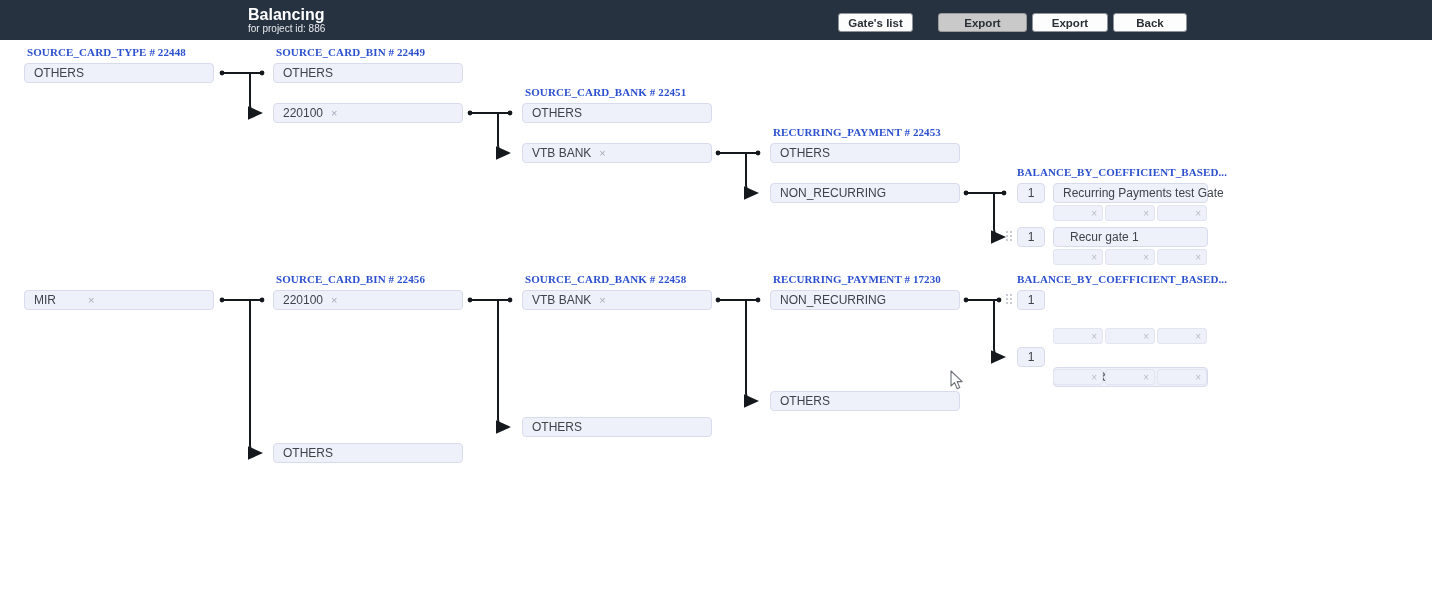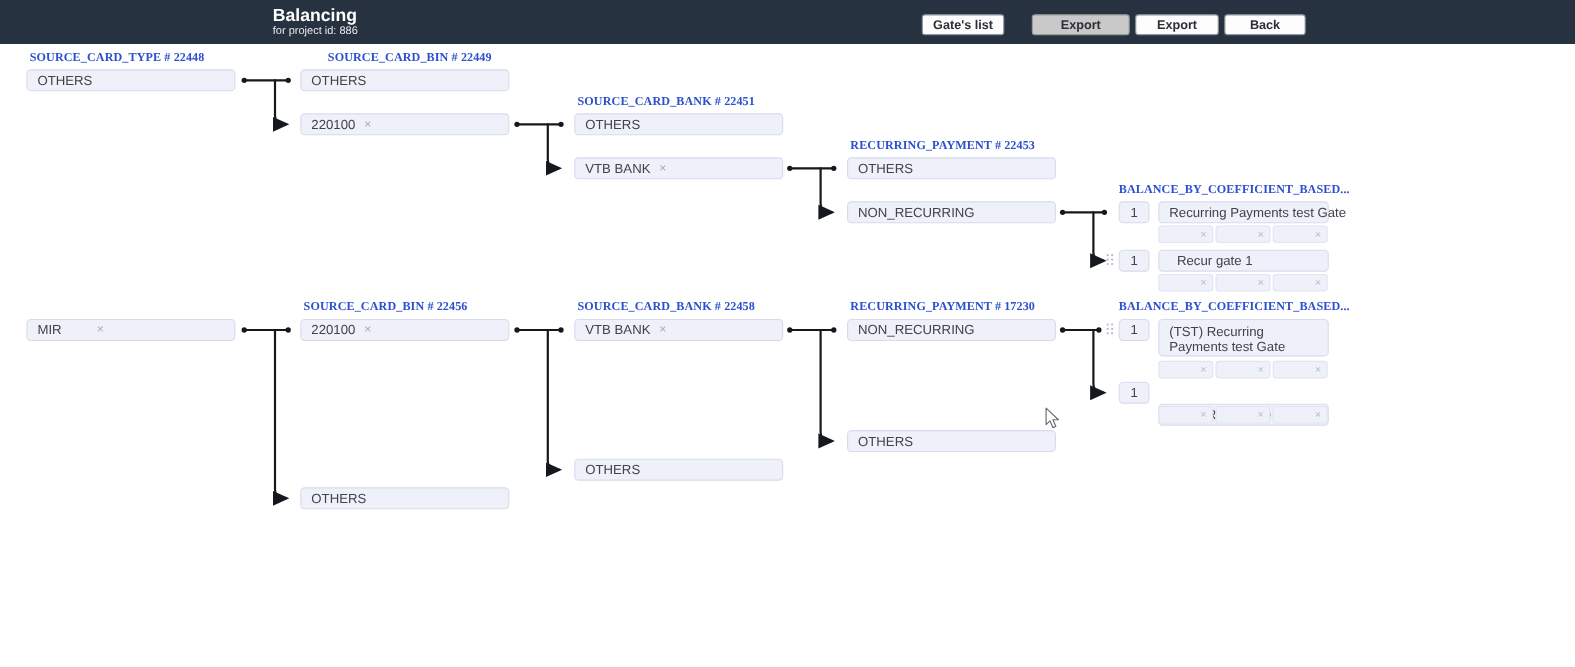--- a/index.html
+++ b/index.html
@@ -97,21 +97,21 @@
       <circle cx="966" cy="300" r="2.4"></circle>
         <circle cx="999" cy="300" r="2.4"></circle>
     </g>
   </svg>
 
   <div class="colhdr" style="left:27px;top:46px;">SOURCE_CARD_TYPE # 22448</div>
   <div class="box" style="left:24px;top:63px;">
     <span>OTHERS</span>
   </div>
 
-  <div class="colhdr" style="left:276px;top:46px;margin-left:22px;">SOURCE_CARD_BIN # 22449</div>
+  <div class="colhdr" style="left:276px;top:46px;">SOURCE_CARD_BIN # 22449</div>
   <div class="box" style="left:273px;top:63px;">
     <span>OTHERS</span>
   </div>
   <div class="box" style="left:273px;top:103px;">
     <span>220100</span>
     <span class="tag-x">×</span>
   </div>
 
   <div class="colhdr" style="left:525px;top:86px;">SOURCE_CARD_BANK # 22451</div>
   <div class="box" style="left:522px;top:103px;">
@@ -195,23 +195,20 @@
   <div class="box" style="left:770px;top:391px;">
     <span>OTHERS</span>
   </div>
 
   <div class="colhdr" style="left:1017px;top:273px;">BALANCE_BY_COEFFICIENT_BASED...</div>
 
   <div class="handle" style="left:1006px;top:294px;"></div>
   <div class="box coef" style="left:1017px;top:290px;">
     <span>1</span>
   </div>
-  <div class="box gatebox tall" style="left:1053px;top:290px;">
-    <span>(TST) Recurring Payments test Gate</span>
-  </div>
   <div class="mini" style="left:1053px;top:328px;">
       <span>×</span>
     </div>
   <div class="mini" style="left:1105px;top:328px;">
       <span>×</span>
     </div>
   <div class="mini" style="left:1157px;top:328px;">
       <span>×</span>
     </div>
 

